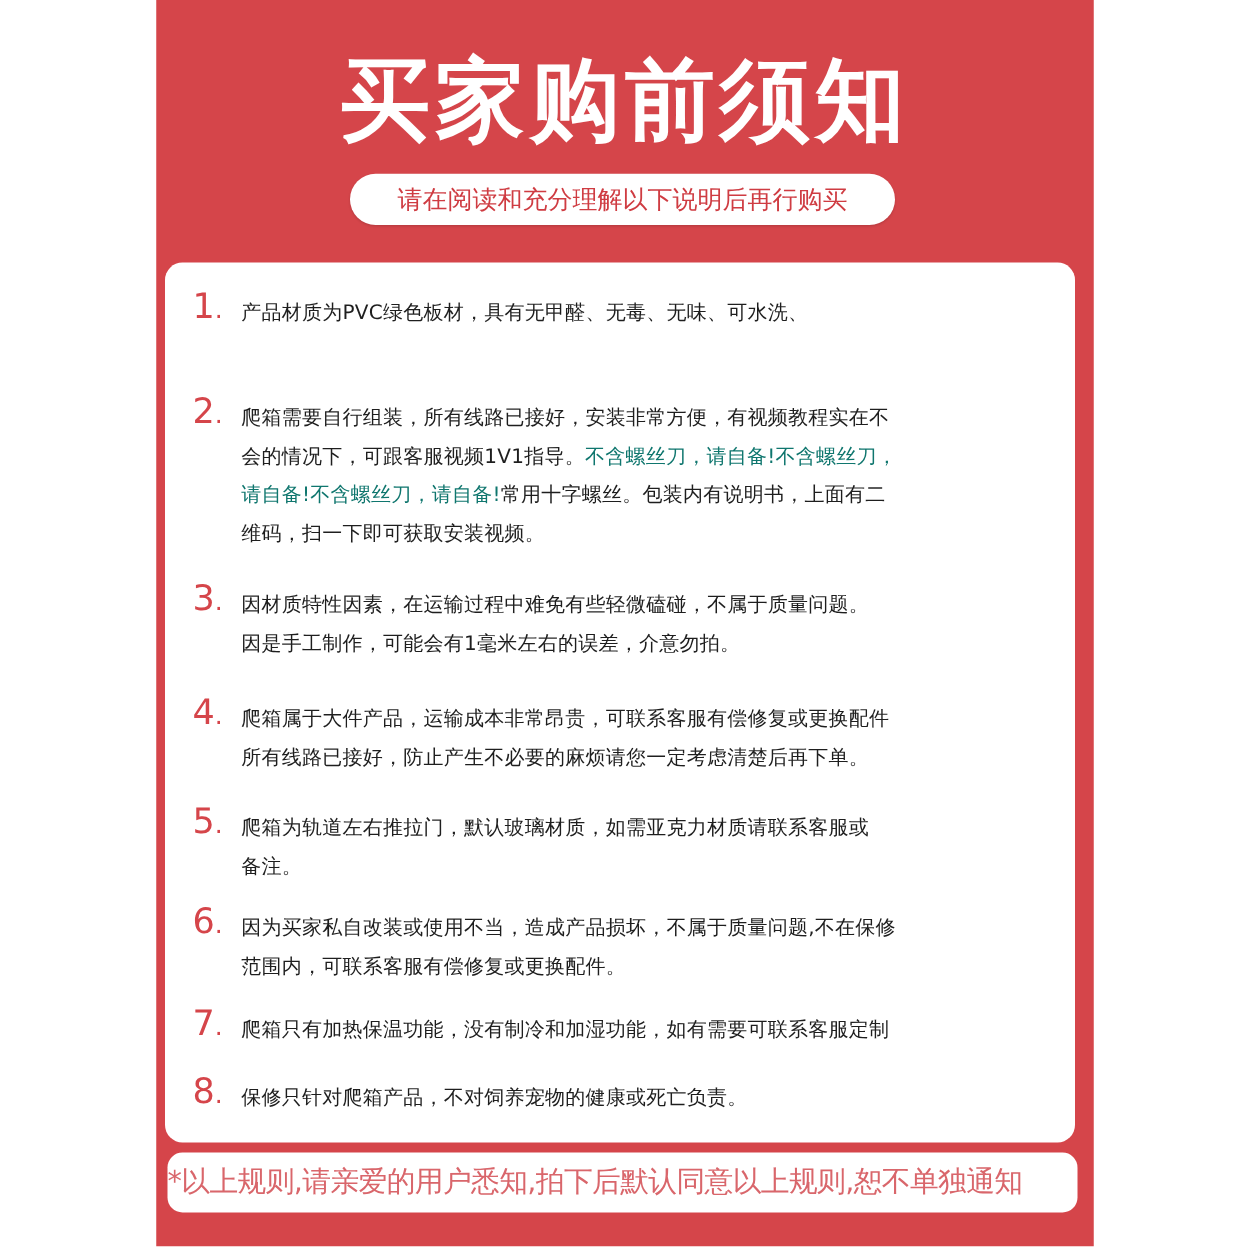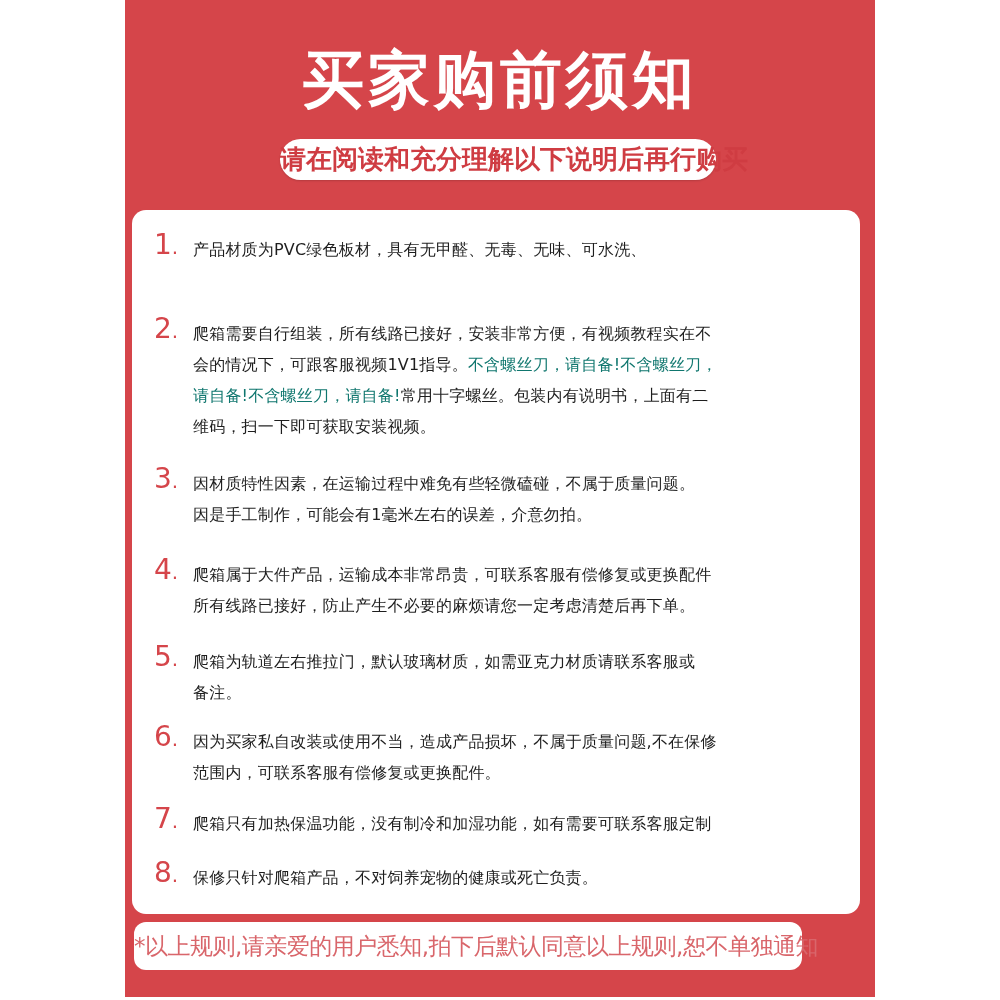--- a/index.html
+++ b/index.html
@@ -1,30 +1,30 @@
 <!DOCTYPE html>
 <html><head>
 <meta charset="utf-8">
 <style>
   html, body { margin:0; padding:0; }
   body { width:1000px; height:1000px; background:#ffffff; position:relative; overflow:hidden;
          font-family:"DejaVu Sans", "Liberation Sans", sans-serif; }
   .panel { position:absolute; left:125px; top:0; width:750px; height:997px; background:#d5454a; }
   .title { position:absolute; left:0; width:750px; top:40px; text-align:center; color:#ffffff;
-           font-size:62px; font-weight:bold; letter-spacing:4px; line-height:80px; }
+           font-size:72px; font-weight:bold; letter-spacing:4px; line-height:80px; }
   .subtitle { position:absolute; left:155px; top:139px; width:436px; height:41px; background:#ffffff;
-              border-radius:21px; text-align:center; color:#cf3c42; font-size:26px; font-weight:bold;
+              border-radius:21px; text-align:center; color:#cf3c42; font-size:20px; font-weight:normal;
               line-height:41px; letter-spacing:0px; white-space:nowrap; box-shadow:0 1px 2px rgba(0,0,0,0.15); }
   .card { position:absolute; left:7px; top:210px; width:728px; height:704px; background:#ffffff; border-radius:14px; }
   .item { position:absolute; left:0; width:728px; }
   .num { position:absolute; left:22px; top:-6px; color:#d5454a; font-size:28px; line-height:34px; }
   .num .dot { font-size:20px; }
   .text { position:absolute; left:61px; width:660px; color:#1e1e1e; font-size:16px; line-height:31px; letter-spacing:0.2px; }
   .hl { color:#0f766e; }
-  .footer { position:absolute; left:9px; top:922px; width:668px; height:48px; background:#ffffff; border-radius:12px;
+  .footer { position:absolute; left:9px; top:922px; width:728px; height:48px; background:#ffffff; border-radius:12px;
             text-align:left; color:#d9666b; font-size:23px; line-height:48px; white-space:nowrap; letter-spacing:-0.5px; }
 </style>
 </head>
 <body>
 
 <div class="panel">
   <div class="title">买家购前须知</div>
   <div class="subtitle">请在阅读和充分理解以下说明后再行购买</div>
 
   <div class="card">

